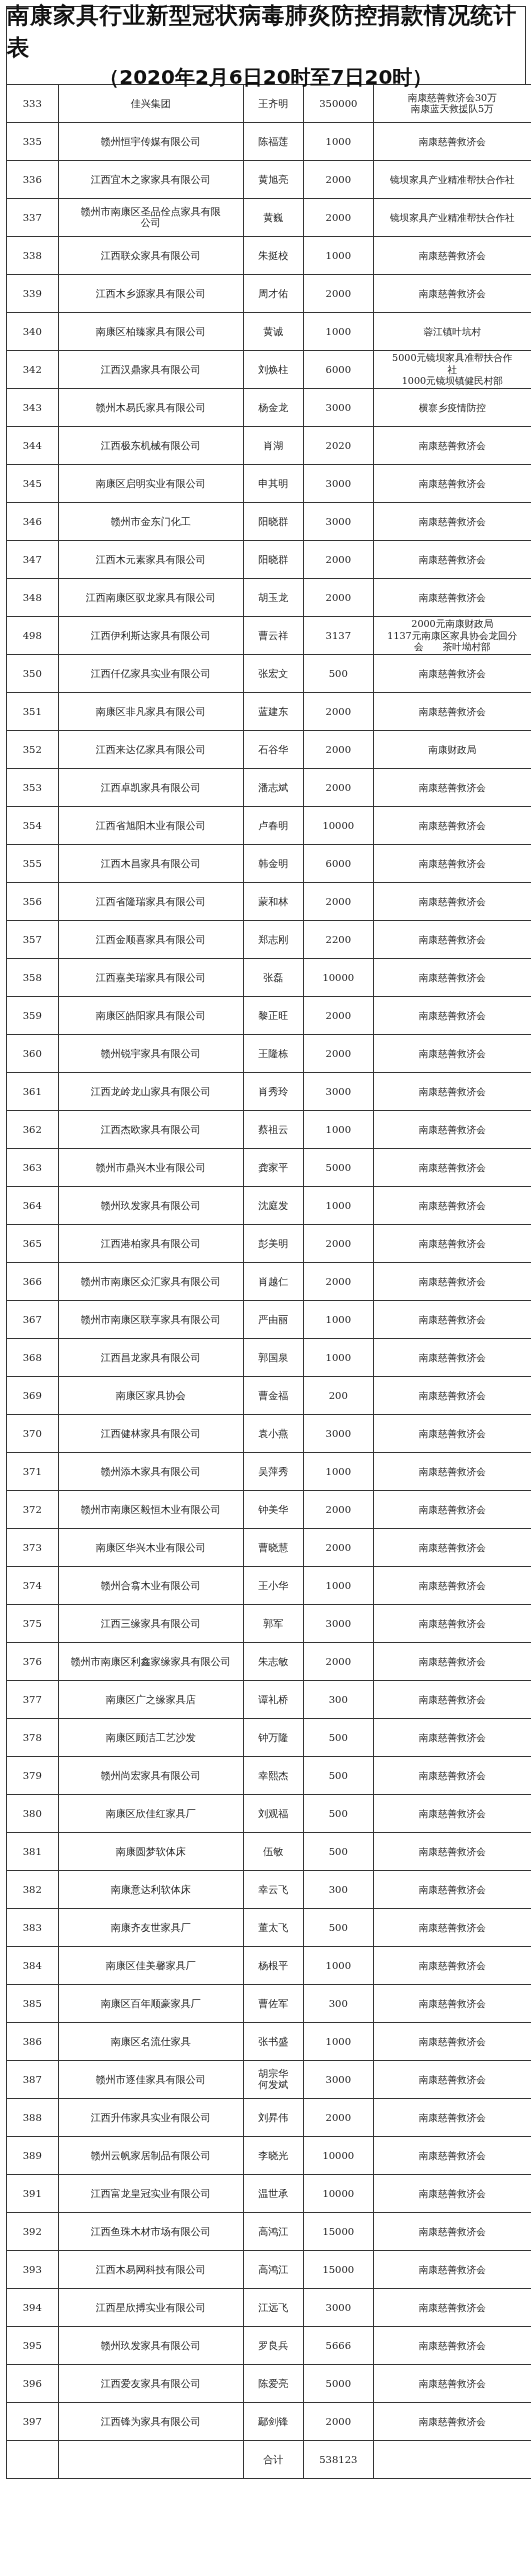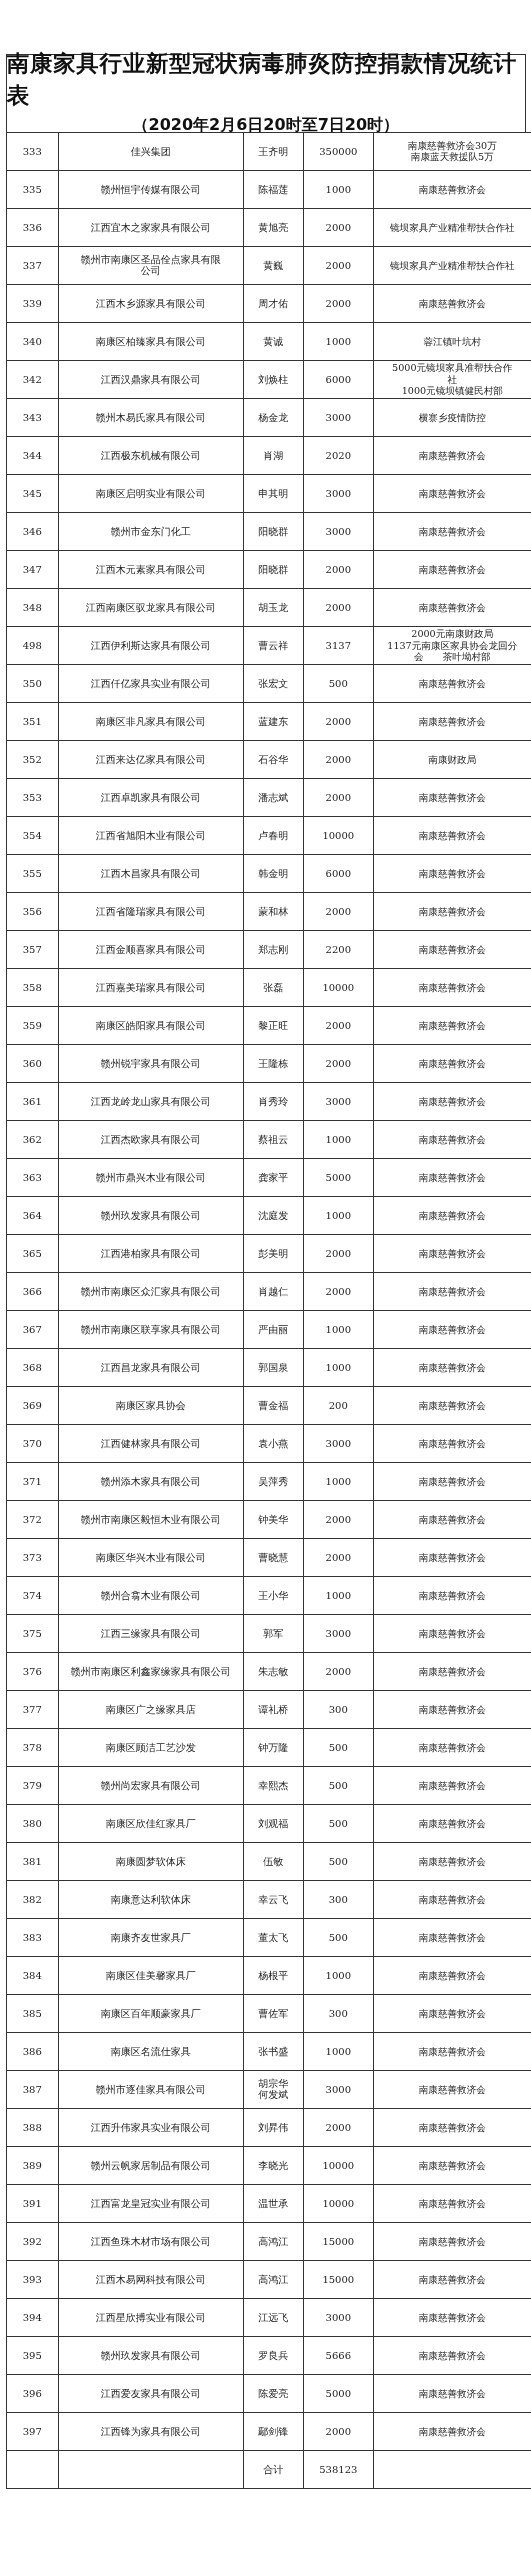--- a/index.html
+++ b/index.html
@@ -1,23 +1,23 @@
 <!DOCTYPE html>
 <html style="font-size:13.3px"><head>
 <meta charset="utf-8">
 <style>
   html, body { margin: 0; padding: 0; background: #ffffff; }
   body { width: 531px; height: 2576px; position: relative; overflow: hidden;
          font-family: "DejaVu Serif", "Liberation Serif", serif; color: #222; }
   .sheet { position: absolute; left: 5.8px; top: 5.8px; width: 520px; }
   .title-box { border: 0.8px solid #333; border-bottom: none; height: 78px; box-sizing: border-box;
-               display: flex; flex-direction: column; align-items: center; justify-content: center; margin-top: 48px; }
+               display: flex; flex-direction: column; align-items: center; justify-content: center; }
   .title-main { font-size: 22.4px; letter-spacing: 0.8px; line-height: 32px; font-weight: bold;
                 font-family: "DejaVu Sans", "Liberation Sans", sans-serif; color: #111; }
-  .title-sub { font-size: 16px; line-height: 28px; font-weight: bold;
+  .title-sub { font-size: 20px; line-height: 28px; font-weight: bold;
                font-family: "DejaVu Sans", "Liberation Sans", sans-serif; color: #111; }
   table { border-collapse: collapse; width: 520px; table-layout: fixed; }
   td { border: 0.8px solid #333; height: 37px; padding: 0; text-align: center; vertical-align: middle;
        font-size: 10px; line-height: 11.6px; overflow: hidden; }
   td.no { width: 51px; }
   td.co { width: 184px; }
   td.pe { width: 59px; }
   td.am { width: 69px; }
   td.rc { width: 157px; font-size: 9.6px; }
   td .ml { white-space: pre-line; display: block; }
@@ -81,20 +81,33 @@
           </td>
         <td class="pe">
             <span class="ml">黄巍</span>
           </td>
         <td class="am">2000</td>
         <td class="rc">
             <span class="ml">镜坝家具产业精准帮扶合作社</span>
           </td>
       </tr>
         <tr style="">
+        <td class="no">338</td>
+        <td class="co">
+            <span class="ml">江西联众家具有限公司</span>
+          </td>
+        <td class="pe">
+            <span class="ml">朱挺校</span>
+          </td>
+        <td class="am">1000</td>
+        <td class="rc">
+            <span class="ml">南康慈善救济会</span>
+          </td>
+      </tr>
+        <tr style="">
         <td class="no">339</td>
         <td class="co">
             <span class="ml">江西木乡源家具有限公司</span>
           </td>
         <td class="pe">
             <span class="ml">周才佑</span>
           </td>
         <td class="am">2000</td>
         <td class="rc">
             <span class="ml">南康慈善救济会</span>

